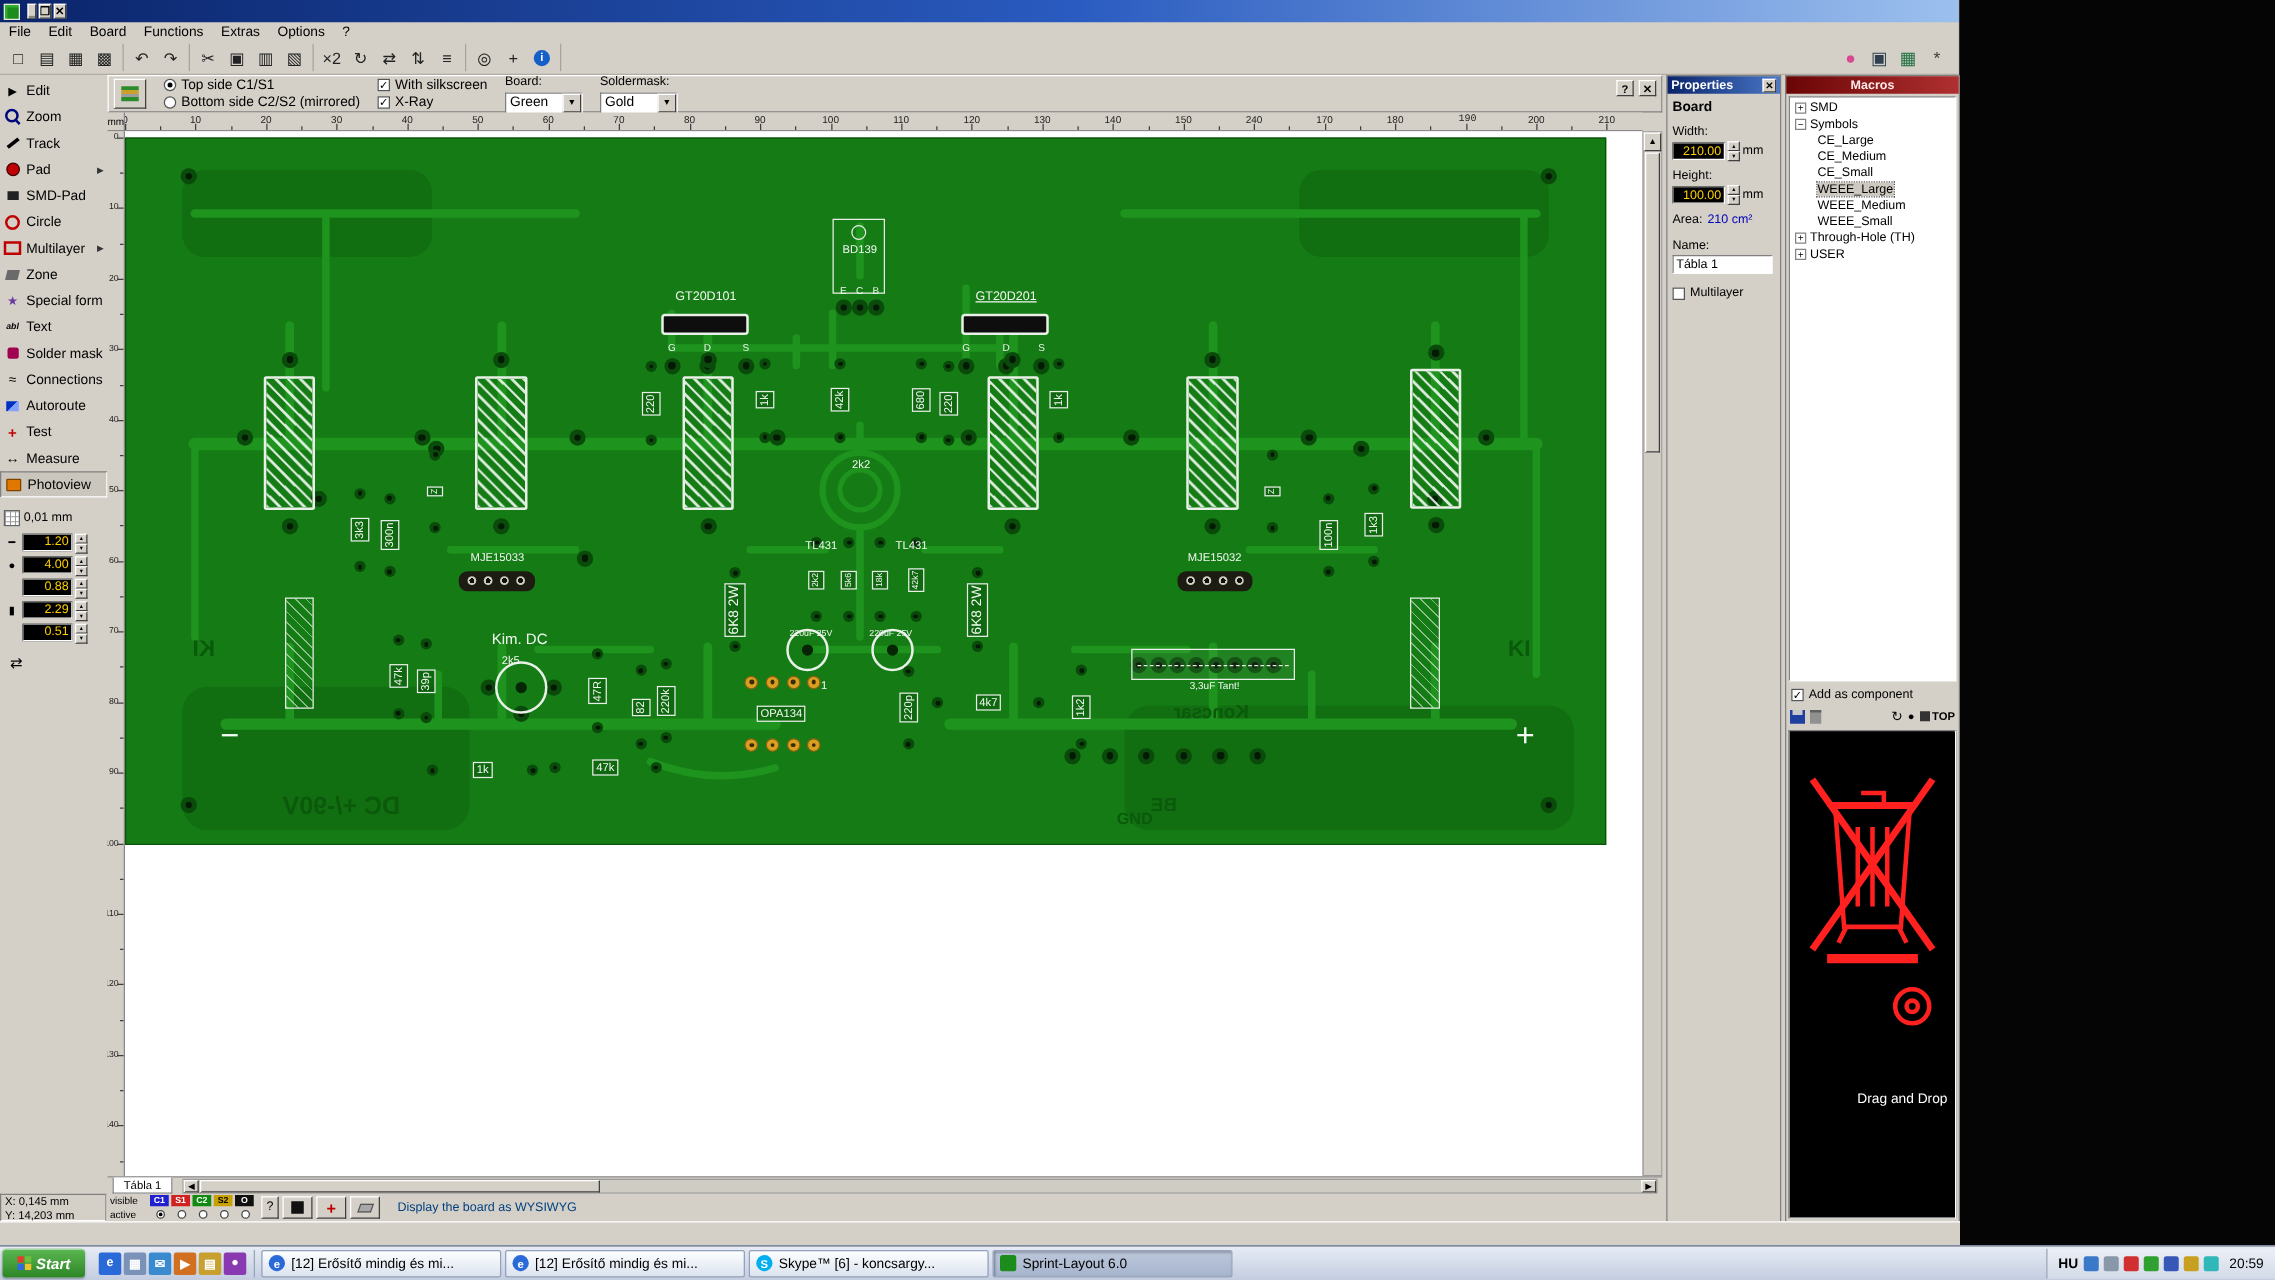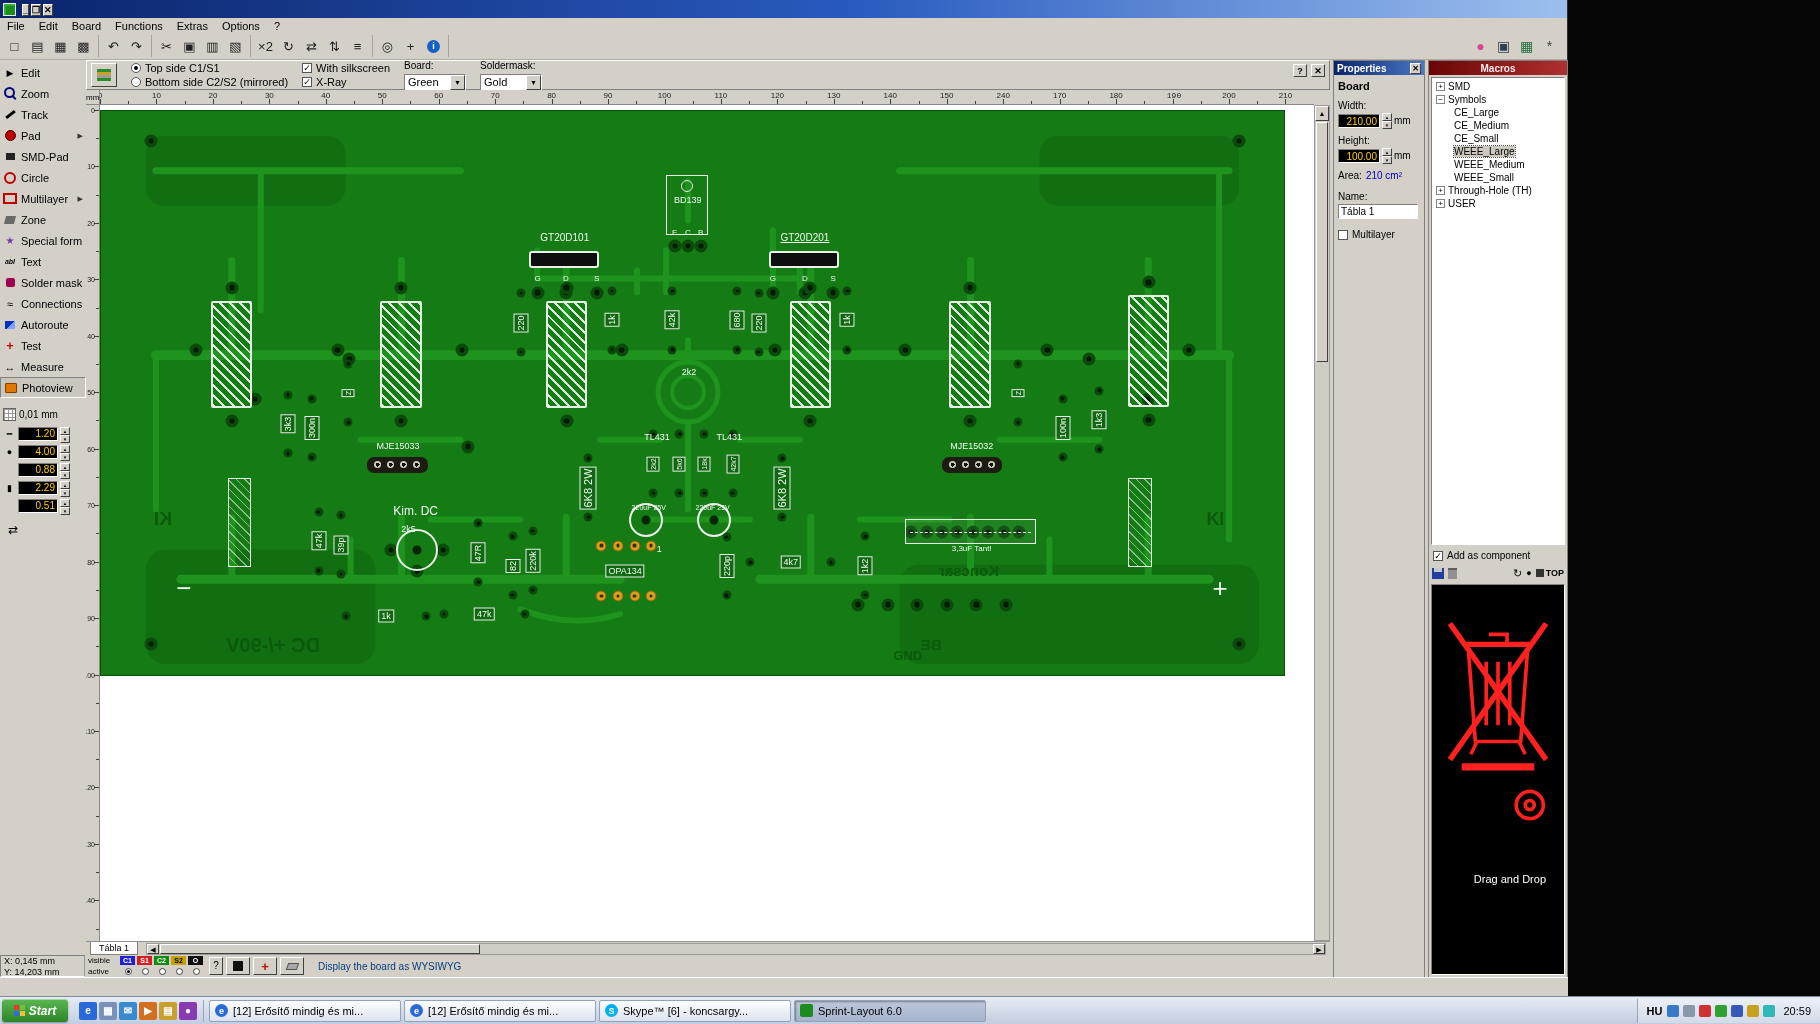--- a/index.html
+++ b/index.html
@@ -133,21 +133,21 @@
   .addrow{position:absolute;top:489px;left:4px;display:flex;align-items:center;font-size:10px}
   .mtools{position:absolute;top:504px;left:3px;right:3px;height:16px;display:flex;align-items:center;gap:4px;font-size:11px}
   .mi-save{width:12px;height:11px;background:#2040a0;position:relative}
   .mi-save::after{content:"";position:absolute;left:2px;top:0;right:2px;height:4px;background:#c8c8c8}
   .mi-trash{width:9px;height:11px;background:#909090;border-top:2px solid #606060}
   .mtools .sp{flex:1}
   .mtools .top{font-size:9px;font-weight:bold;display:flex;align-items:center;gap:2px}
   .mtools .top i{width:8px;height:8px;background:#333;display:inline-block}
   .preview{position:absolute;left:2px;right:2px;top:523px;bottom:2px;background:#000;border:1px solid;border-color:#808080 #fff #fff #808080;color:#fff}
   .preview svg{display:block;margin:12px auto 0}
-  .draghint{position:absolute;right:18px;top:288px;font-size:11px;color:#fff}
+  .draghint{position:absolute;right:6px;top:288px;font-size:11px;color:#fff}
 
   
   .statusbar{position:absolute;left:0;top:955px;width:1330px;height:22px;background:#d4d0c8;display:flex;align-items:center;font-size:10px}
   .xy{width:85px;height:22px;padding:0 3px;font-size:9px;line-height:11px;border-right:1px solid #9a9a9a;white-space:nowrap}
   .layerbox{margin-left:3px;display:grid;grid-template-columns:32px repeat(5,17px);grid-auto-rows:11px;align-items:center;font-size:8px}
   .chip{width:15px;height:9px;color:#fff;font-size:7px;font-weight:bold;text-align:center;line-height:9px}
   .rad{width:7px;height:7px;border-radius:50%;border:1px solid #444;background:#fff;margin:0 auto;position:relative}
   .rad.on::after{content:"";position:absolute;inset:1px;background:#000;border-radius:50%}
   .q-btn{width:14px;height:18px;margin-left:4px;text-align:center;line-height:16px;font-size:10px}
   .sb-btn{width:24px;height:18px;margin-left:3px;display:flex;align-items:center;justify-content:center}

